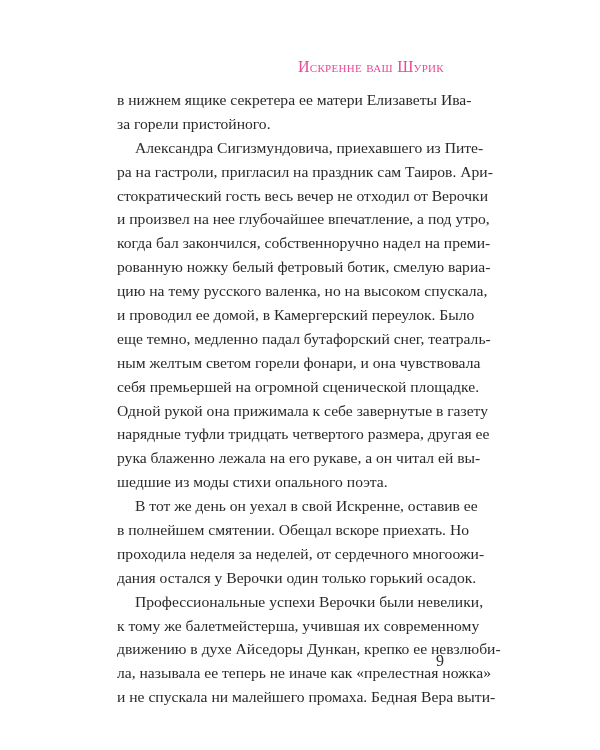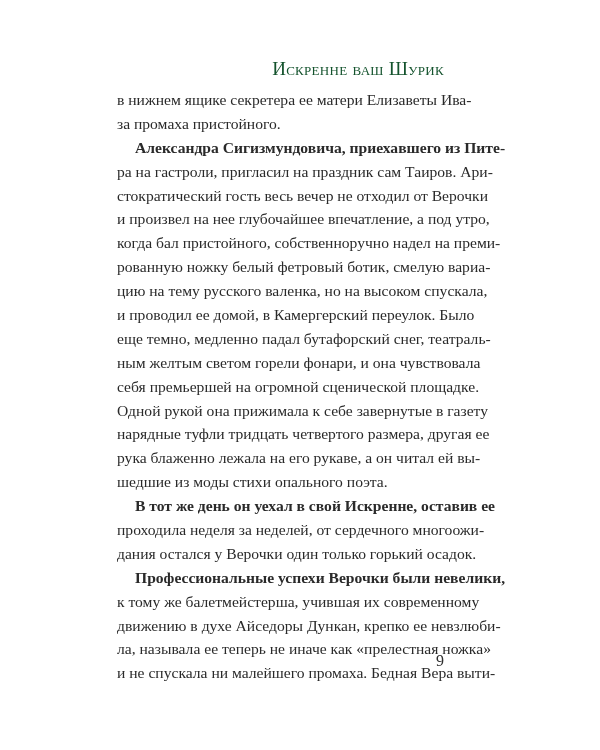--- a/index.html
+++ b/index.html
@@ -8,82 +8,83 @@
     background: #ffffff;
     position: relative;
     overflow: hidden;
     font-family: "Liberation Serif", "DejaVu Serif", serif;
     color: #2a2a2a;
   }
   .running-head {
     position: absolute;
     top: 58px;
     right: 156px;
-    font-size: 19px;
+    font-size: 16px;
     letter-spacing: 0.3px;
     font-variant: small-caps;
-    color: #14532d;
+    color: #ec4899;
   }
   .text-block {
     position: absolute;
     top: 88px;
     left: 117px;
     width: 327px;
     font-size: 15.6px;
     line-height: 23.9px;
   }
   .line {
     display: block;
     white-space: nowrap;
     text-align: justify;
     text-align-last: justify;
     height: 23.9px;
   }
   .line.last { text-align-last: left; }
-  .line.indent { padding-left: 18px; font-weight: bold; }
+  .line.indent { padding-left: 18px; }
   .page-number {
     position: absolute;
     top: 652px;
     left: 436px;
     font-size: 16px;
     color: #2e2e2e;
   }
 </style>
 </head>
 <body>
 
 <div class="running-head">Искренне ваш Шурик</div>
 
 <div class="text-block">
 
   <div>
     <span class="line">в нижнем ящике секретера ее матери Елизаветы Ива-</span>
-    <span class="line last">за промаха пристойного.</span>
+    <span class="line last">за горели пристойного.</span>
   </div>
 
   <div>
     <span class="line indent">Александра Сигизмундовича, приехавшего из Пите-</span>
     <span class="line">ра на гастроли, пригласил на праздник сам Таиров. Ари-</span>
     <span class="line">стократический гость весь вечер не отходил от Верочки</span>
     <span class="line">и произвел на нее глубочайшее впечатление, а под утро,</span>
-    <span class="line">когда бал пристойного, собственноручно надел на преми-</span>
+    <span class="line">когда бал закончился, собственноручно надел на преми-</span>
     <span class="line">рованную ножку белый фетровый ботик, смелую вариа-</span>
     <span class="line">цию на тему русского валенка, но на высоком спускала,</span>
     <span class="line">и проводил ее домой, в Камергерский переулок. Было</span>
     <span class="line">еще темно, медленно падал бутафорский снег, театраль-</span>
     <span class="line">ным желтым светом горели фонари, и она чувствовала</span>
     <span class="line">себя премьершей на огромной сценической площадке.</span>
     <span class="line">Одной рукой она прижимала к себе завернутые в газету</span>
     <span class="line">нарядные туфли тридцать четвертого размера, другая ее</span>
     <span class="line">рука блаженно лежала на его рукаве, а он читал ей вы-</span>
     <span class="line last">шедшие из моды стихи опального поэта.</span>
   </div>
 
   <div>
     <span class="line indent">В тот же день он уехал в свой Искренне, оставив ее</span>
+    <span class="line">в полнейшем смятении. Обещал вскоре приехать. Но</span>
     <span class="line">проходила неделя за неделей, от сердечного многоожи-</span>
     <span class="line last">дания остался у Верочки один только горький осадок.</span>
   </div>
 
   <div>
     <span class="line indent">Профессиональные успехи Верочки были невелики,</span>
     <span class="line">к тому же балетмейстерша, учившая их современному</span>
     <span class="line">движению в духе Айседоры Дункан, крепко ее невзлюби-</span>
     <span class="line">ла, называла ее теперь не иначе как «прелестная ножка»</span>
     <span class="line">и не спускала ни малейшего промаха. Бедная Вера выти-</span>

